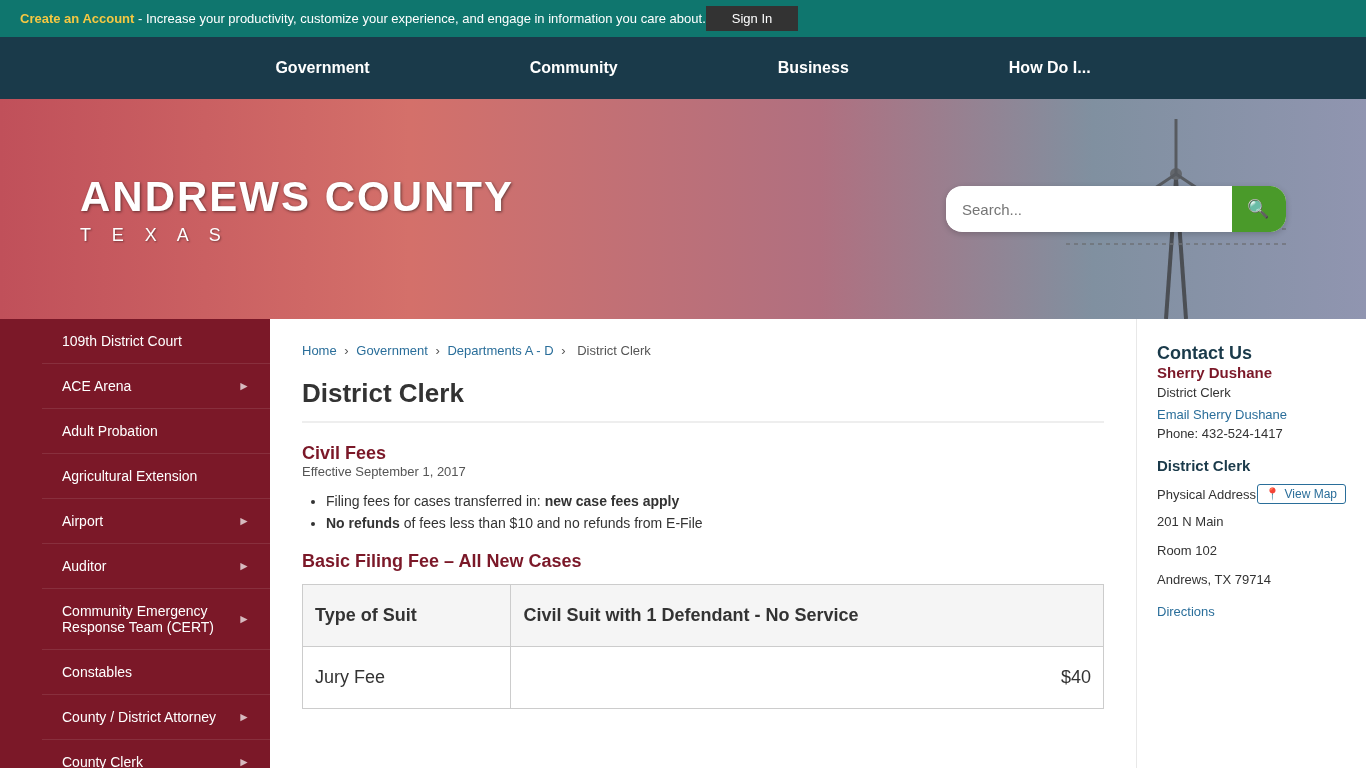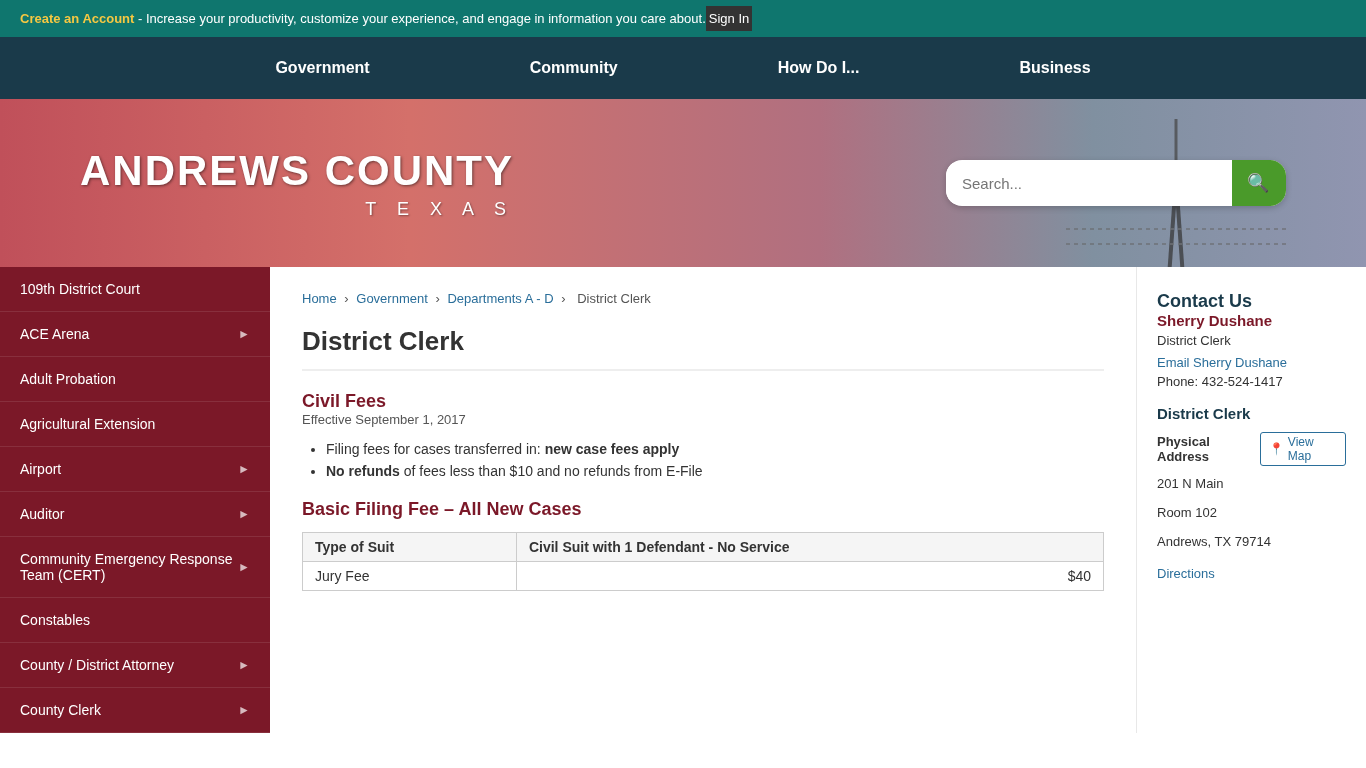--- a/index.html
+++ b/index.html
@@ -13,21 +13,21 @@
       padding: 6px 20px;
       display: flex;
       align-items: center;
     }
     .top-banner a { color: #f5c842; font-weight: bold; text-decoration: none; }
     .top-banner .banner-text { color: #fff; }
     .sign-in-btn {
       background: #333;
       color: #fff;
       border: none;
-      padding: 5px 3px;
+      padding: 5px 26px;
       cursor: pointer;
       font-size: 13px;
     }
 
     
     .main-nav {
       background-color: #1a3a4a;
       display: flex;
       justify-content: center;
       align-items: center;
@@ -37,21 +37,21 @@
       text-decoration: none;
       font-size: 16px;
       font-weight: 600;
       padding: 22px 80px;
       display: block;
     }
 
     
     .hero {
       position: relative;
-      height: 168px;
+      height: 220px;
       background: linear-gradient(to right, #c0505a 0%, #d4706a 30%, #b07080 60%, #8090a0 80%, #9095b0 100%);
       overflow: hidden;
       display: flex;
       align-items: center;
     }
     .hero-text {
       position: absolute;
       left: 80px;
       top: 50%;
       transform: translateY(-50%);
@@ -61,21 +61,21 @@
       font-weight: 900;
       color: #fff;
       text-transform: uppercase;
       letter-spacing: 2px;
       text-shadow: 1px 1px 3px rgba(0,0,0,0.5);
     }
     .hero-text .subtitle {
       font-size: 18px;
       letter-spacing: 8px;
       color: #fff;
-      text-align: right;
+      text-align: left;
       text-shadow: 1px 1px 2px rgba(0,0,0,0.4);
       margin-top: 4px;
     }
     
     .windmill-decoration {
       position: absolute;
       right: 80px;
       top: 0;
       width: 220px;
       height: 220px;
@@ -125,20 +125,21 @@
     }
     .sidebar-item {
       display: flex;
       justify-content: space-between;
       align-items: center;
       padding: 14px 20px;
       color: #fff;
       cursor: pointer;
       border-bottom: 1px solid rgba(255,255,255,0.1);
       font-size: 14px;
+      margin-left: 42px;
     }
     .sidebar-item .arrow { font-size: 12px; color: rgba(255,255,255,0.7); }
 
     
     .main-content {
       flex: 1;
       padding: 24px 32px;
       background: #fff;
     }
 
@@ -188,22 +189,22 @@
       color: #7b1828;
       margin-bottom: 12px;
     }
     .fees-table {
       width: 100%;
       border-collapse: collapse;
       border: 1px solid #ccc;
     }
     .fees-table th, .fees-table td {
       border: 1px solid #ccc;
-      padding: 6px 12px;
-      font-size: 14px;
+      padding: 20px 12px;
+      font-size: 18px;
       margin-left: 32px;
     }
     .fees-table thead tr { background: #f5f5f5; }
     .fees-table th { font-weight: 700; text-align: left; }
     .fees-table td:last-child { text-align: right; }
 
     
     .right-panel {
       width: 230px;
       min-width: 230px;
@@ -245,21 +246,21 @@
       margin-bottom: 10px;
     }
     .physical-address-row {
       display: flex;
       align-items: center;
       justify-content: space-between;
       margin-bottom: 6px;
     }
     .physical-address-label {
       font-size: 13px;
-      font-weight: 700;
+      font-weight: 400;
       color: #333;
     }
     .view-map-btn {
       font-size: 12px;
       color: #2a6e9a;
       text-decoration: none;
       border: 1px solid #2a6e9a;
       padding: 2px 8px;
       border-radius: 3px;
       display: flex;
@@ -286,22 +287,22 @@
 <div class="top-banner">
   <div>
     <a>Create an Account</a><span class="banner-text"> - Increase your productivity, customize your experience, and engage in information you care about.</span>
   </div>
   <button class="sign-in-btn">Sign In</button>
 </div>
 
 <nav class="main-nav">
   <a>Government</a>
   <a>Community</a>
+  <a>Business</a>
   <a>How Do I...</a>
-  <a>Business</a>
 </nav>
 
 <div class="hero">
   <div class="hero-text">
     <h1>ANDREWS COUNTY</h1>
     <div class="subtitle">T E X A S</div>
   </div>
 
   <svg class="windmill-decoration" viewBox="0 0 220 220" xmlns="http://www.w3.org/2000/svg">
 

